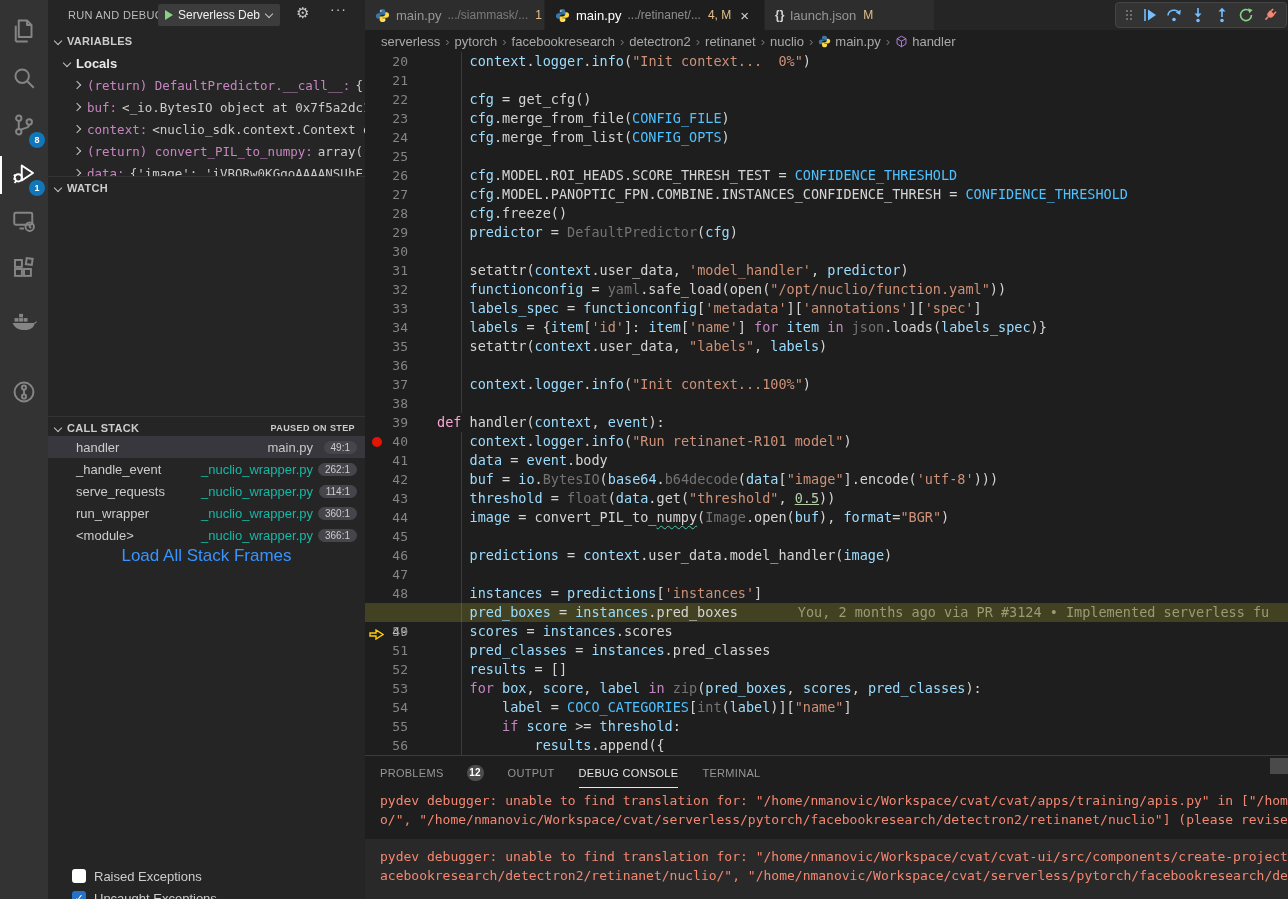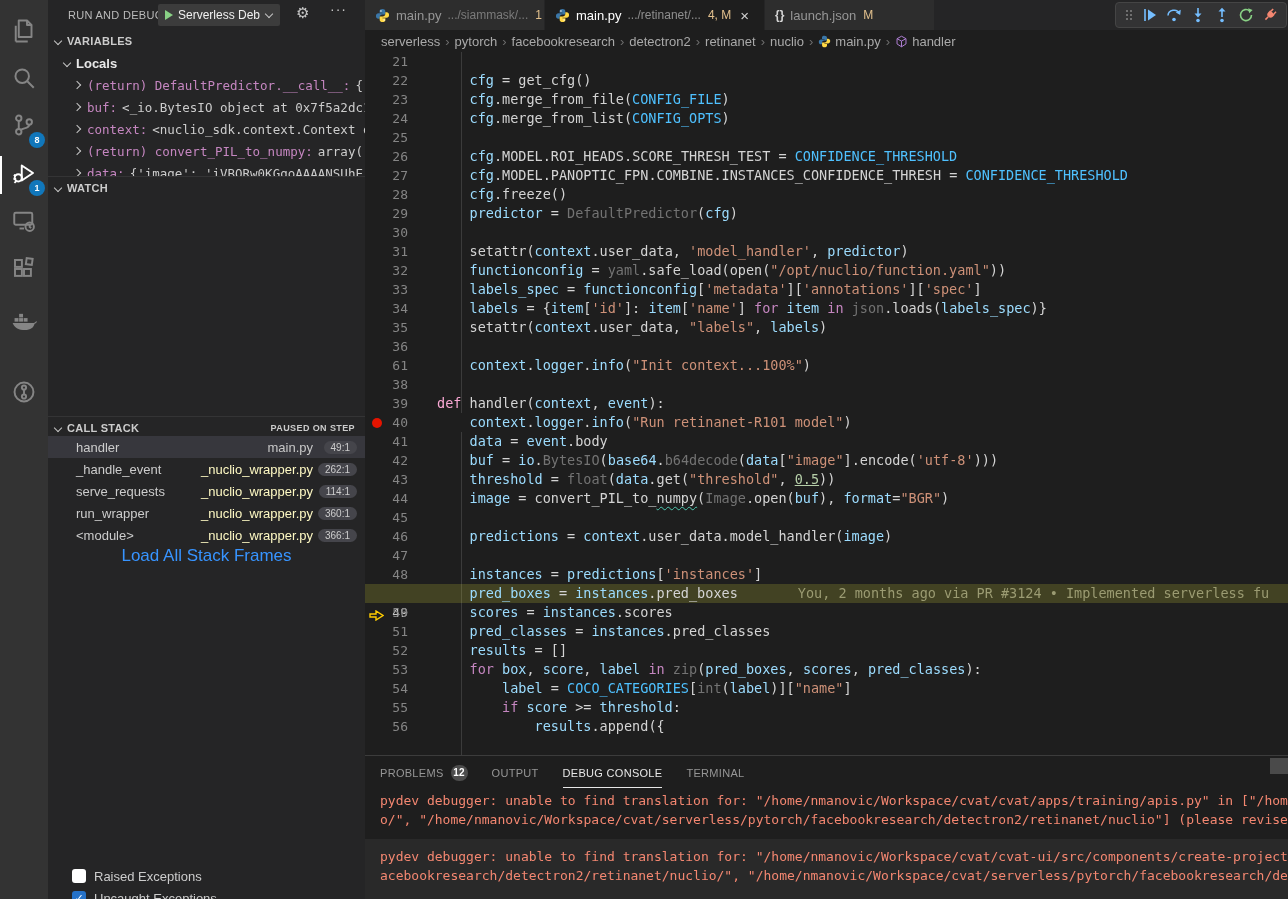--- a/index.html
+++ b/index.html
@@ -44,21 +44,21 @@
   .var-row { height:22px; display:flex; align-items:center; white-space:nowrap; overflow:hidden;
     font-family:"DejaVu Sans Mono", monospace; font-size:12.5px; }
   .var-row .chev { flex:0 0 6px; margin:0 7px 0 26px; }
   .var-name { color:#c586c0; }
   .var-val { color:#cccccc; margin-left:5px; }
 
   #callstack-rows { position:absolute; left:0; top:436px; width:317px; }
   .cs-row { height:22px; display:flex; align-items:center; font-size:13px; color:#cccccc; padding-left:28px; position:relative; }
   .cs-row.sel { background:#37373d; }
   .cs-fn { white-space:nowrap; }
-  .cs-file { position:absolute; right:52px; color:#fef9c3; white-space:nowrap; }
+  .cs-file { position:absolute; right:52px; color:#14b8a6; white-space:nowrap; }
   .cs-row.sel .cs-file { color:#c8c8c8; }
   .cs-pos { position:absolute; right:8px; background:#45454b; border-radius:9px; padding:1px 7px; font-size:10px; color:#cccccc; }
   #cs-status { position:absolute; right:10px; font-size:9px; font-weight:bold; color:#cccccc; letter-spacing:.4px; }
   #cs-link { position:absolute; left:0; top:546px; width:317px; text-align:center; font-size:17px; color:#3794ff; }
 
   .bp-row { position:absolute; left:0; width:317px; height:22px; display:flex; align-items:center; font-size:13px; color:#cccccc; padding-left:24px; }
   .cb { width:14px; height:14px; border-radius:3px; margin-right:8px; flex:0 0 14px; }
   .cb.off { background:#ffffff; }
   .cb.on { background:#2672c8; color:#fff; font-size:11px; line-height:14px; text-align:center; }
 
@@ -97,21 +97,21 @@
   .codetxt { white-space:pre; }
   .tk-n { color:#d4d4d4; } .tk-v { color:#9cdcfe; } .tk-p { color:#d4d4d4; }
   .tk-k { color:#f9a8d4; } .tk-c { color:#c586c0; } .tk-s { color:#ce9178; }
   .tk-num { color:#b5cea8;text-decoration:underline; } .tk-cls { color:#737373;text-align:right; } .tk-const { color:#4fc1ff; }
   .tk-sq { color:#d4d4d4; text-decoration:underline; text-decoration-style:wavy; text-decoration-color:#4ec9b0; text-underline-offset:3px; text-decoration-thickness:1px; }
   .blame { color:#9b9b72; padding-left:60px; }
 
   
   #panel { position:absolute; left:0; top:755px; width:923px; height:144px; background:#1e1e1e; border-top:1px solid #3c3c3c; }
   #panel-tabs { position:absolute; left:15px; top:0; height:34px; display:flex; align-items:center; }
-  .ptab { font-size:11px; color:#969696; letter-spacing:.3px; margin-right:24px; height:34px; display:flex; align-items:center; position:relative; }
+  .ptab { font-size:11px; color:#969696; letter-spacing:.3px; margin-right:24px; height:34px; display:flex; align-items:center; position:relative;gap:16px; }
   .ptab.active { color:#e7e7e7; }
   .ptab.active::after { content:""; position:absolute; left:0; right:0; bottom:2px; height:1px; background:#e7e7e7; }
   .ptab .pbadge { background:#4d4d4d; color:#ffffff; border-radius:9px; min-width:17px; height:16px; font-size:10px;
     line-height:16px; text-align:center; margin-left:7px; font-weight:bold; }
   #console { position:absolute; left:0; top:35px; width:923px; height:109px; overflow:hidden;
     font-family:"DejaVu Sans Mono", monospace; font-size:13px; line-height:19px; color:#f48771; }
   .con-block { padding:0 0 0 15px; white-space:pre; }
   .con-block.alt { background:#292929; padding-top:8px; margin-top:10px; min-height:61px; }
   #panel-sb { position:absolute; right:0; top:2px; width:18px; height:16px; background:#4a4a4a; }
 </style>
@@ -399,20 +399,26 @@
           <svg width="13" height="13" viewBox="0 0 16 16" fill="none" stroke="#b180d7" stroke-width="1.2">
             <path d="M8 1.5 L13.5 4.5 V11 L8 14.5 L2.5 11 V4.5 Z M8 7.5 V14.5 M2.5 4.5 L8 7.5 L13.5 4.5"></path>
           </svg>
         </span>
       <span>handler</span>
     </div>
 
     <div id="codearea">
       <div class="guide" style="top:0;height:361px"></div>
       <div class="guide" style="top:380px;height:323px"></div>
+    <div class="crow">
+          <div class="gutter">
+            <span class="lnum">20</span>
+          </div>
+          <div class="codetxt"><span class="tk-n">    </span><span class="tk-v">context</span><span class="tk-n">.</span><span class="tk-v">logger</span><span class="tk-n">.</span><span class="tk-v">info</span><span class="tk-n">(</span><span class="tk-s">"Init context...  0%"</span><span class="tk-n">)</span></div>
+        </div>
         <div class="crow">
           <div class="gutter">
             <span class="lnum">21</span>
           </div>
           <div class="codetxt"></div>
         </div>
         <div class="crow">
           <div class="gutter">
             <span class="lnum">22</span>
           </div>
@@ -496,21 +502,21 @@
           <div class="codetxt"><span class="tk-n">    </span><span class="tk-p">setattr</span><span class="tk-n">(</span><span class="tk-v">context</span><span class="tk-n">.</span><span class="tk-p">user_data</span><span class="tk-n">, </span><span class="tk-s">"labels"</span><span class="tk-n">, </span><span class="tk-v">labels</span><span class="tk-n">)</span></div>
         </div>
         <div class="crow">
           <div class="gutter">
             <span class="lnum">36</span>
           </div>
           <div class="codetxt"></div>
         </div>
         <div class="crow">
           <div class="gutter">
-            <span class="lnum">61</span>
+            <span class="lnum">37</span>
           </div>
           <div class="codetxt"><span class="tk-n">    </span><span class="tk-v">context</span><span class="tk-n">.</span><span class="tk-v">logger</span><span class="tk-n">.</span><span class="tk-v">info</span><span class="tk-n">(</span><span class="tk-s">"Init context...100%"</span><span class="tk-n">)</span></div>
         </div>
         <div class="crow">
           <div class="gutter">
             <span class="lnum">38</span>
           </div>
           <div class="codetxt"></div>
         </div>
         <div class="crow">

